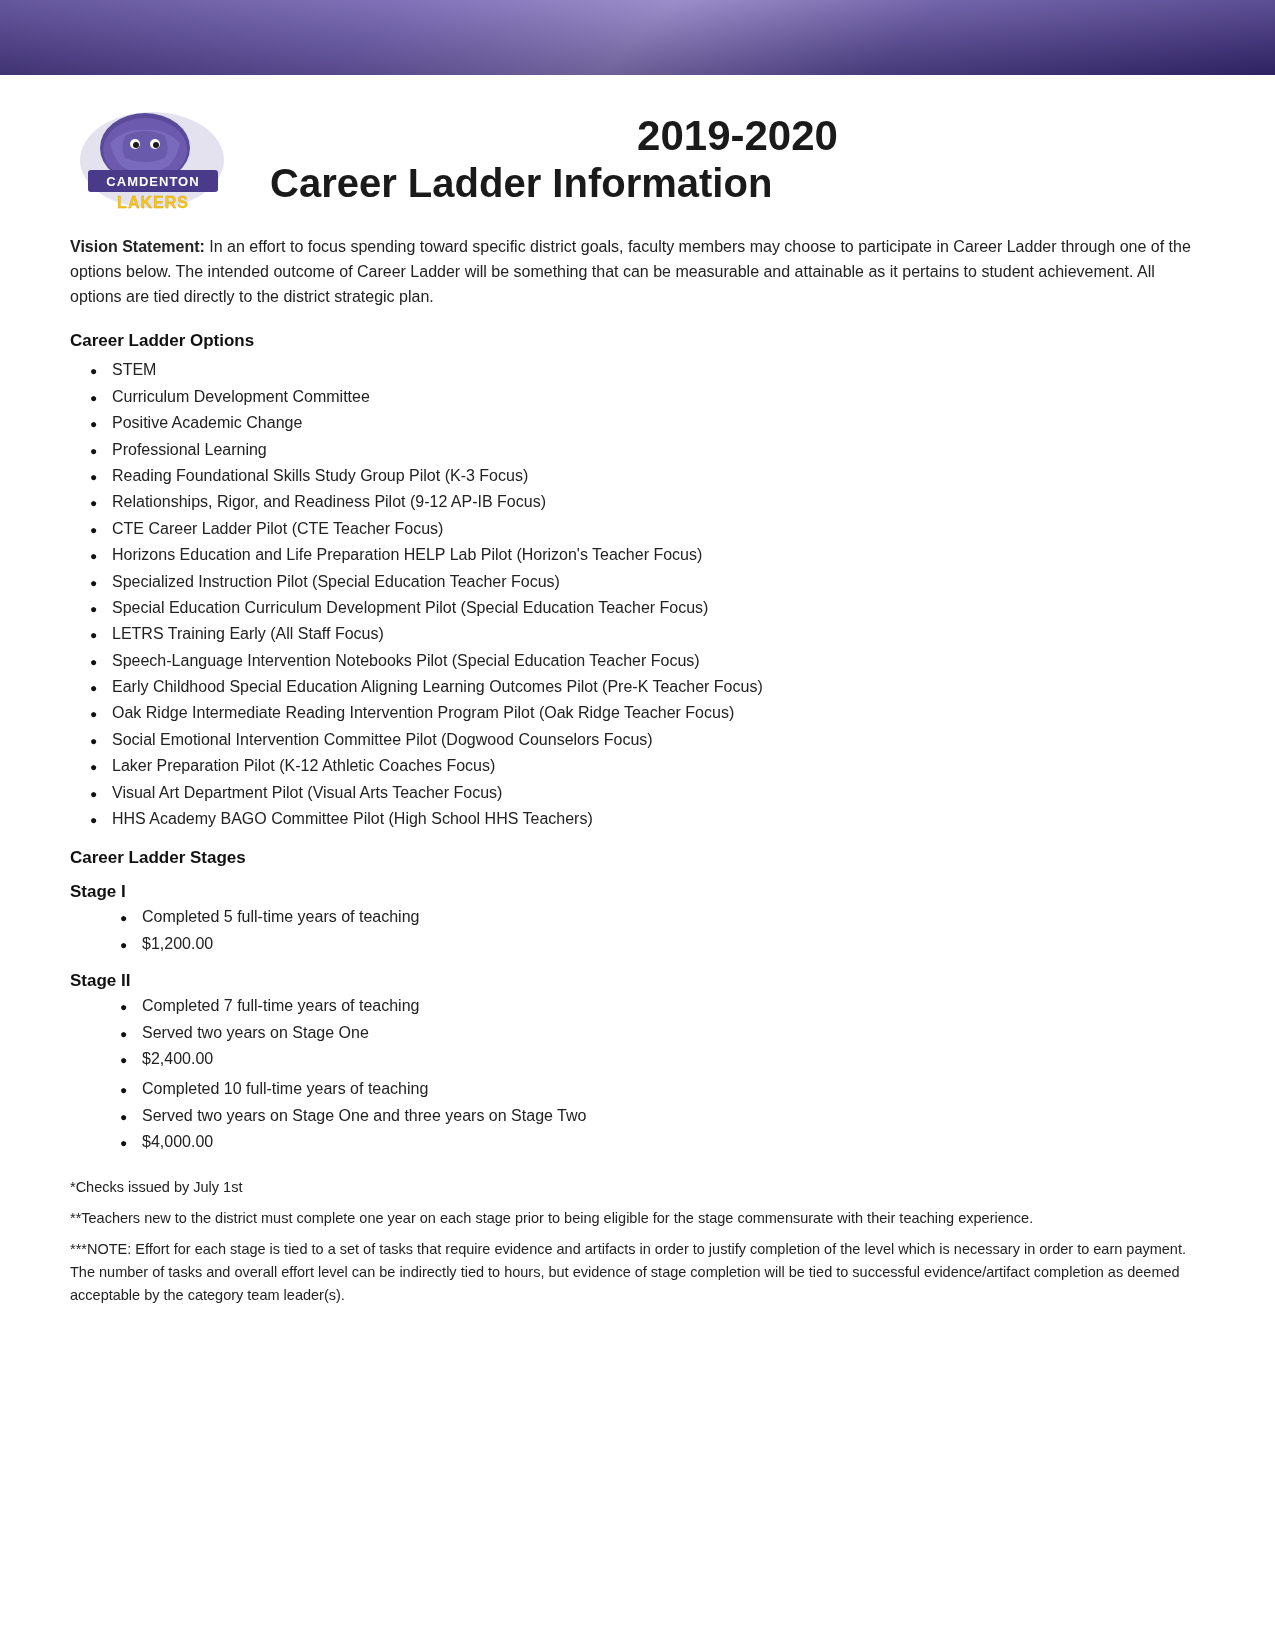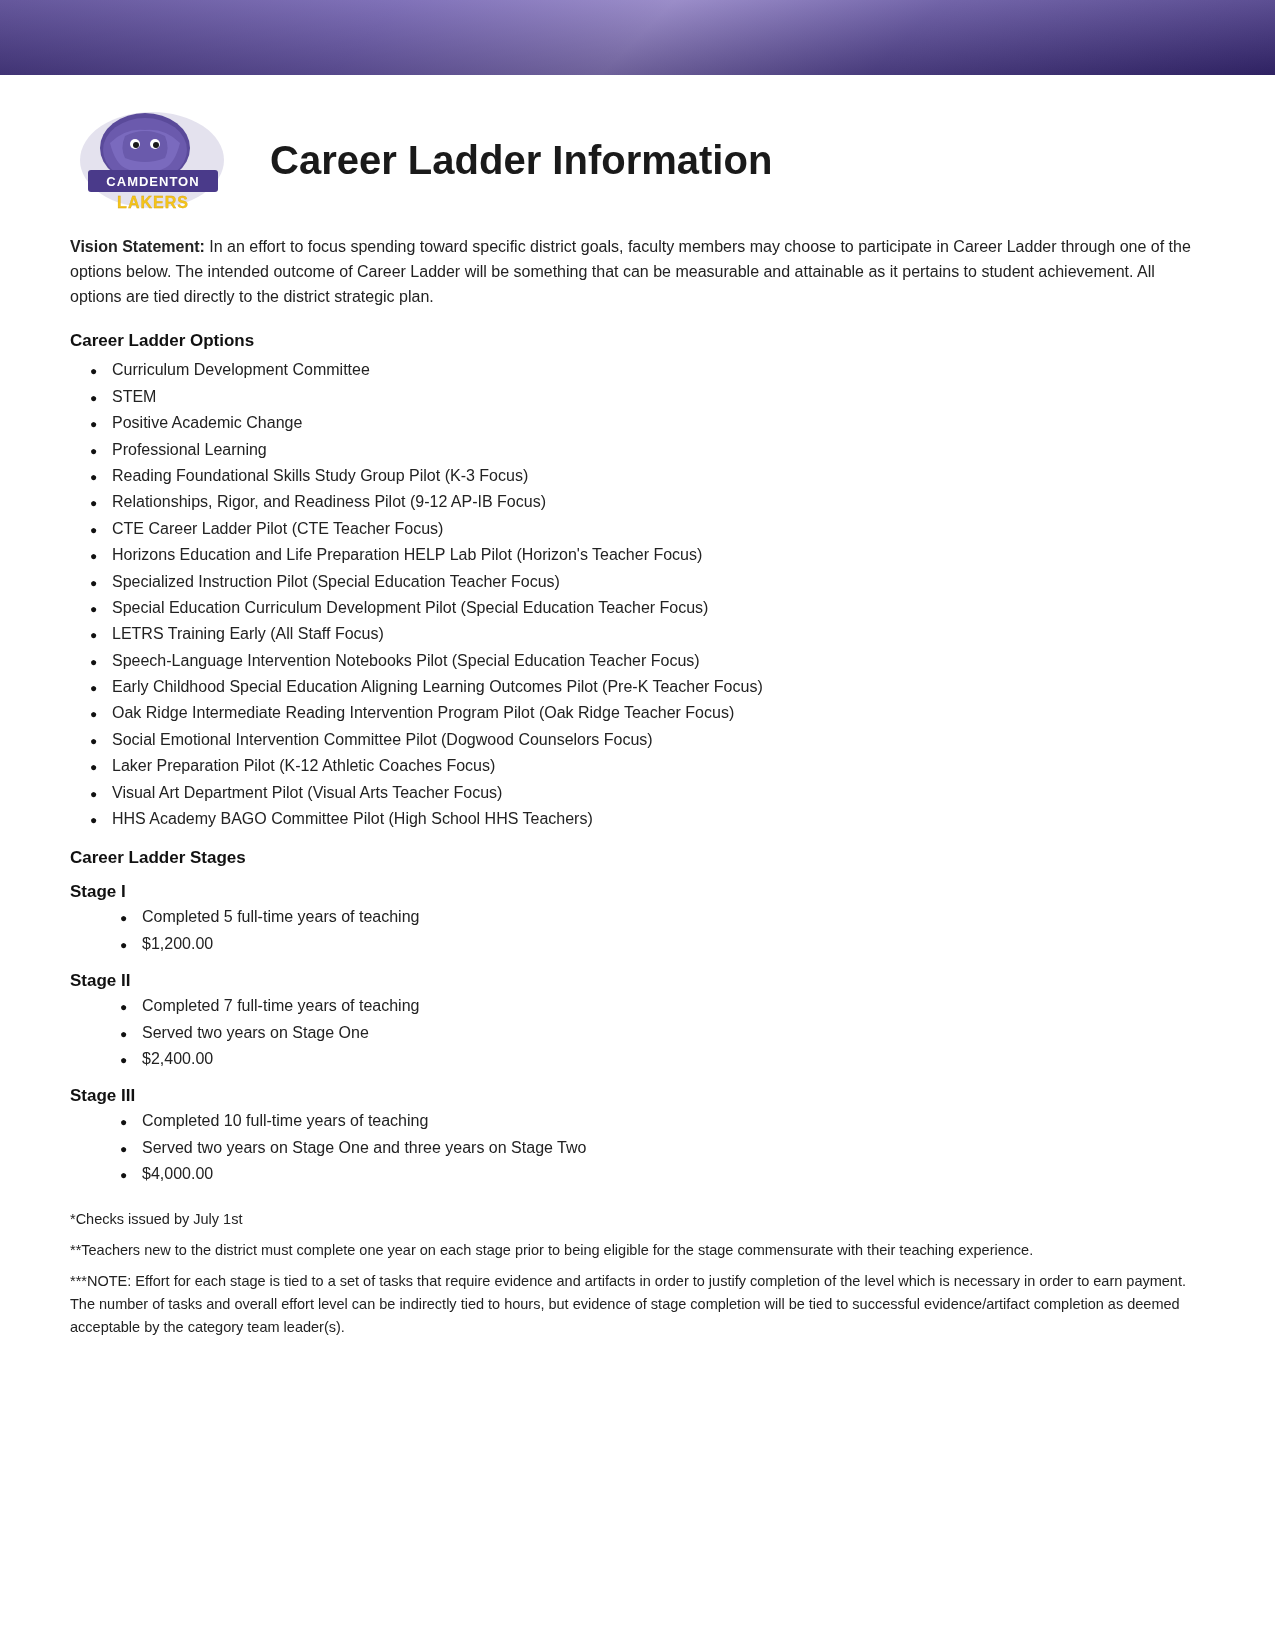--- a/index.html
+++ b/index.html
@@ -192,33 +192,34 @@
           <circle cx="66" cy="37" r="3" fill="#1a1a1a"></circle>
           <circle cx="86" cy="37" r="3" fill="#1a1a1a"></circle>
 
           <rect x="18" y="62" width="130" height="22" rx="3" fill="#4a3a8a"></rect>
           <text x="83" y="78" font-family="Arial" font-weight="bold" font-size="13" fill="#fff" text-anchor="middle" letter-spacing="1">CAMDENTON</text>
 
           <text x="83" y="100" font-family="Arial" font-weight="bold" font-size="16" fill="#f5c518" text-anchor="middle" letter-spacing="1" stroke="#d4a017" stroke-width="0.3">LAKERS</text>
         </svg>
       </div>
       <div class="title-area">
+        <div class="title-year">2019-2020</div>
         <div class="title-main">Career Ladder Information</div>
       </div>
     </div>
 
     <div class="vision-block">
       <span class="vision-bold">Vision Statement:</span><span> In an effort to focus spending toward specific district goals, faculty members may choose to participate in Career Ladder through one of the options below.  The intended outcome of Career Ladder will be something that can be measurable and attainable as it pertains to student achievement.  All options are tied directly to the district strategic plan.</span>
     </div>
 
     <div>
       <div class="section-heading">Career Ladder Options</div>
       <ul class="bullet-list">
-      <li>Curriculum Development Committee</li>
-          <li>STEM</li>
+      <li>STEM</li>
+          <li>Curriculum Development Committee</li>
           <li>Positive Academic Change</li>
           <li>Professional Learning</li>
           <li>Reading Foundational Skills Study Group Pilot (K-3 Focus)</li>
           <li>Relationships, Rigor, and Readiness Pilot (9-12 AP-IB Focus)</li>
           <li>CTE Career Ladder Pilot (CTE Teacher Focus)</li>
           <li>Horizons Education and Life Preparation HELP Lab Pilot (Horizon's Teacher Focus)</li>
           <li>Specialized Instruction Pilot (Special Education Teacher Focus)</li>
           <li>Special Education Curriculum Development Pilot (Special Education Teacher Focus)</li>
           <li>LETRS Training Early (All Staff Focus)</li>
           <li>Speech-Language Intervention Notebooks Pilot (Special Education Teacher Focus)</li>
@@ -240,21 +241,20 @@
           <li>$1,200.00</li>
         </ul>
 
       <div class="stage-title">Stage II</div>
       <ul class="sub-bullet-list">
       <li>Completed 7 full-time years of teaching</li>
           <li>Served two years on Stage One</li>
           <li>$2,400.00</li>
         </ul>
 
-      <div class="stage-title">Stage III</div>
       <ul class="sub-bullet-list">
       <li>Completed 10 full-time years of teaching</li>
           <li>Served two years on Stage One and three years on Stage Two</li>
           <li>$4,000.00</li>
         </ul>
     </div>
 
     <div class="footnotes">
     <p class="footnote-line">*Checks issued by July 1st</p>
         <p class="footnote-line">**Teachers new to the district must complete one year on each stage prior to being eligible for the stage commensurate with their teaching experience.</p>

